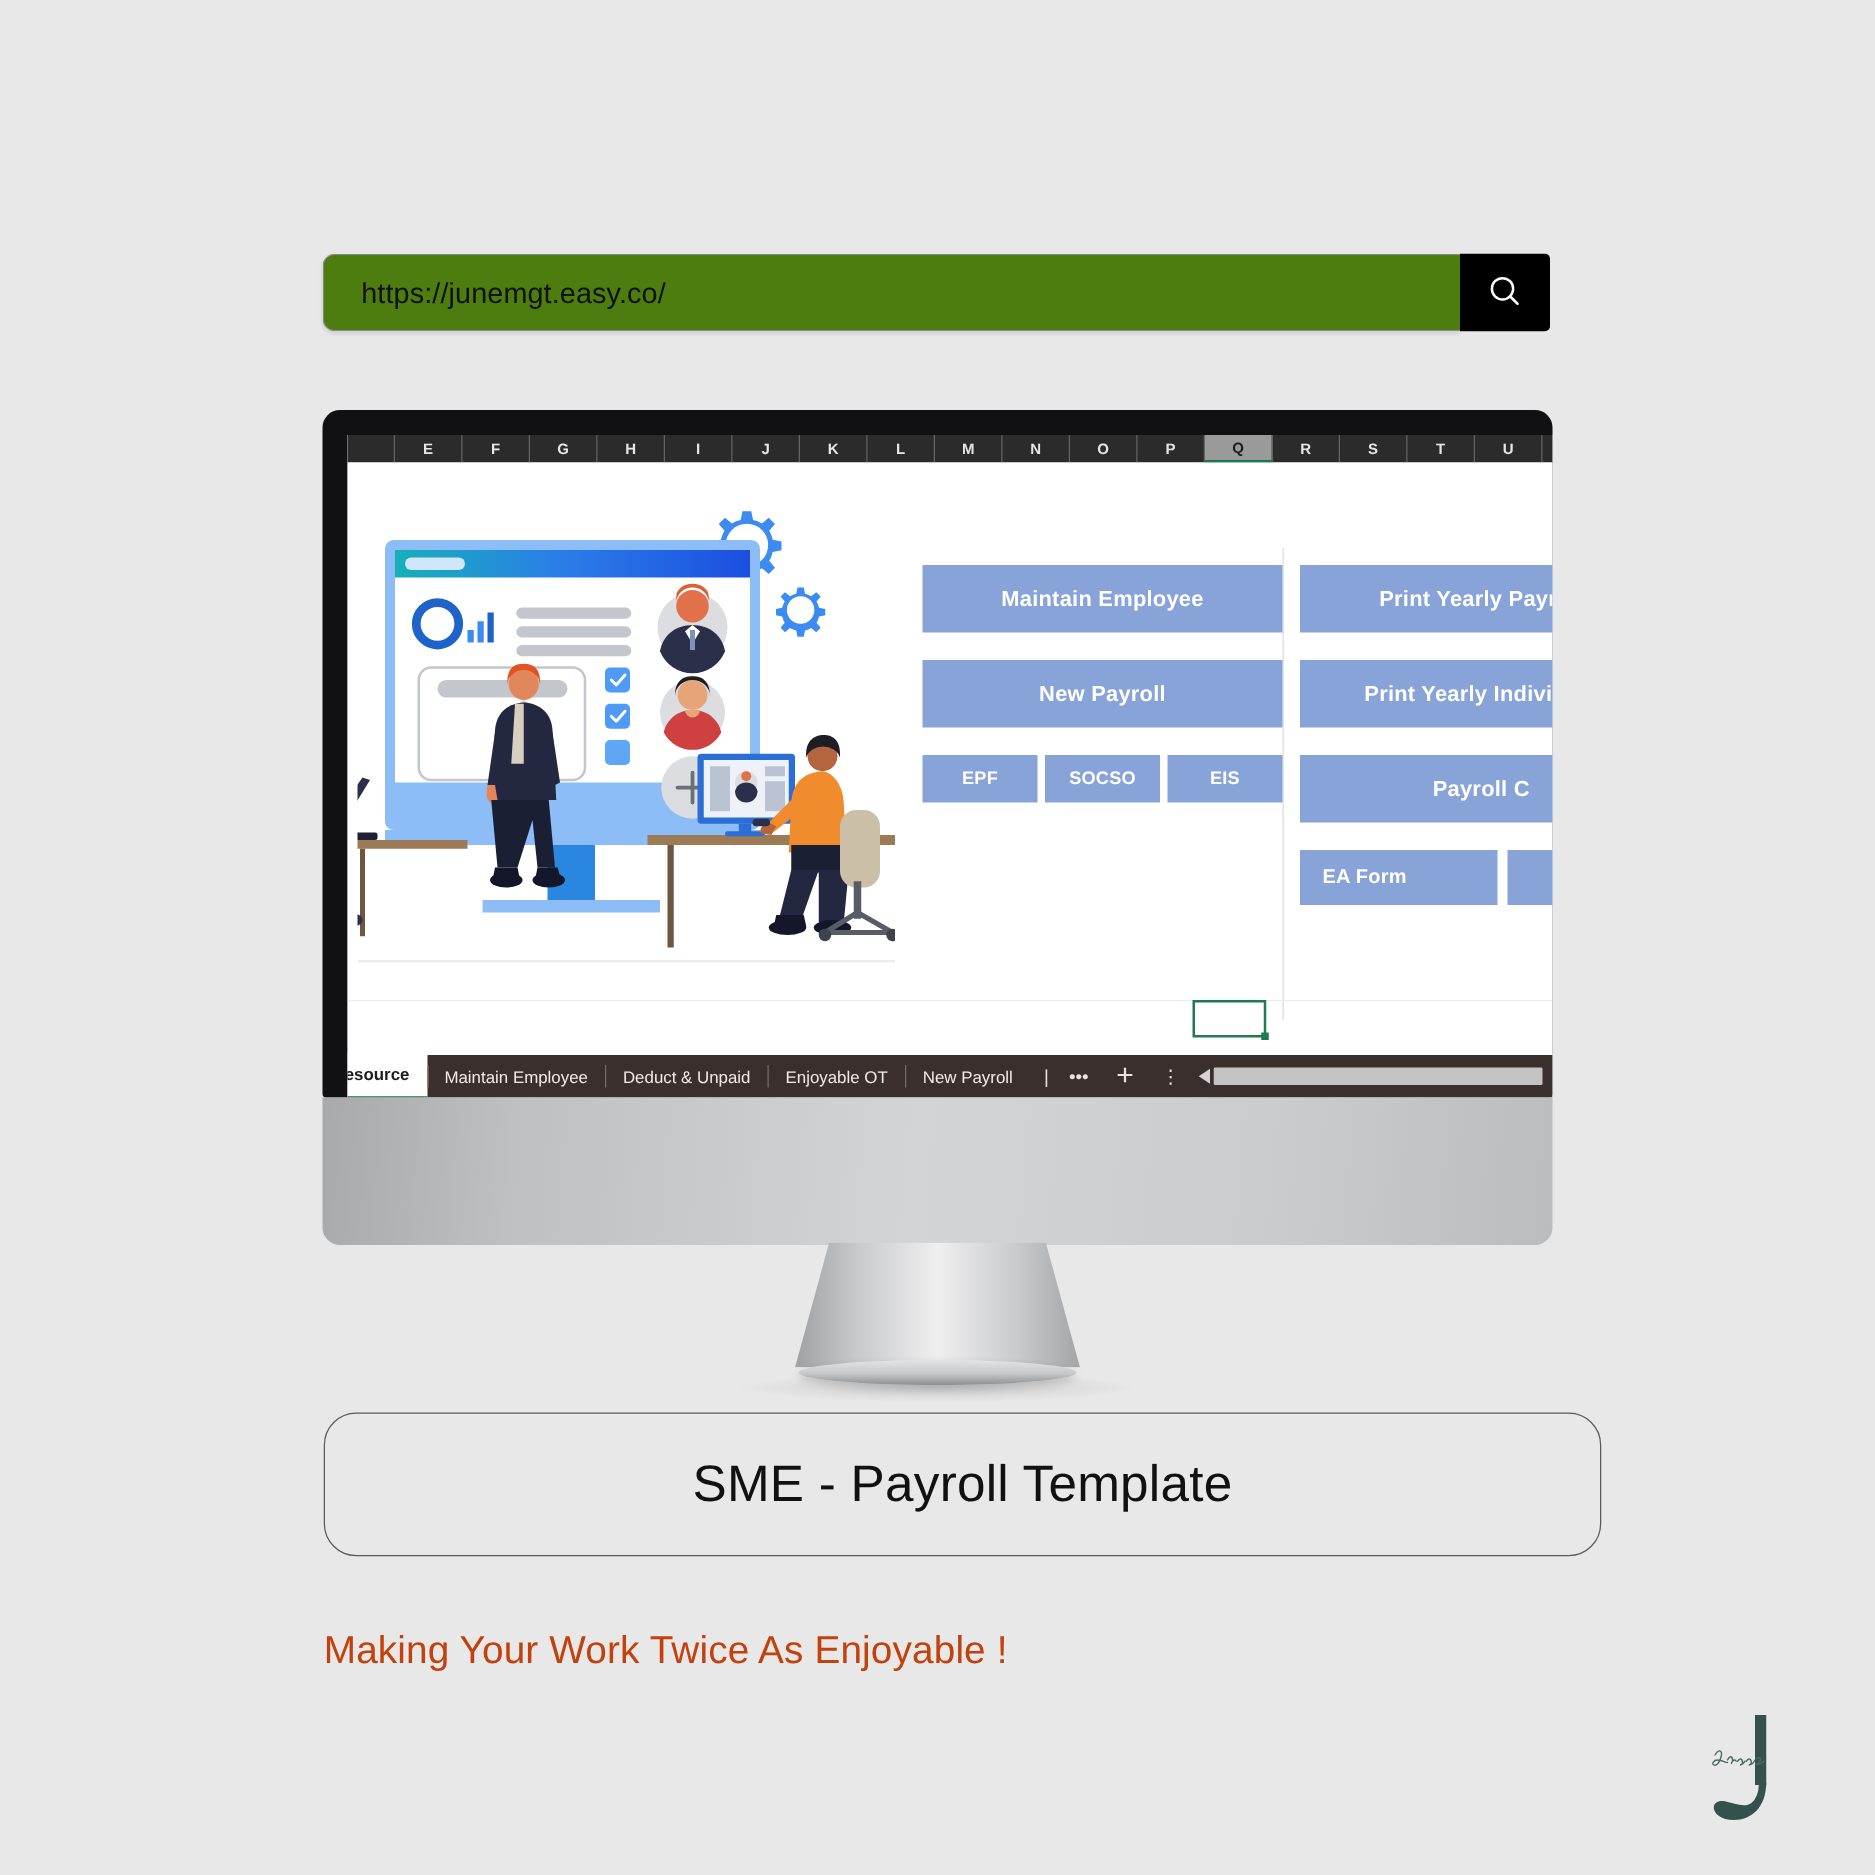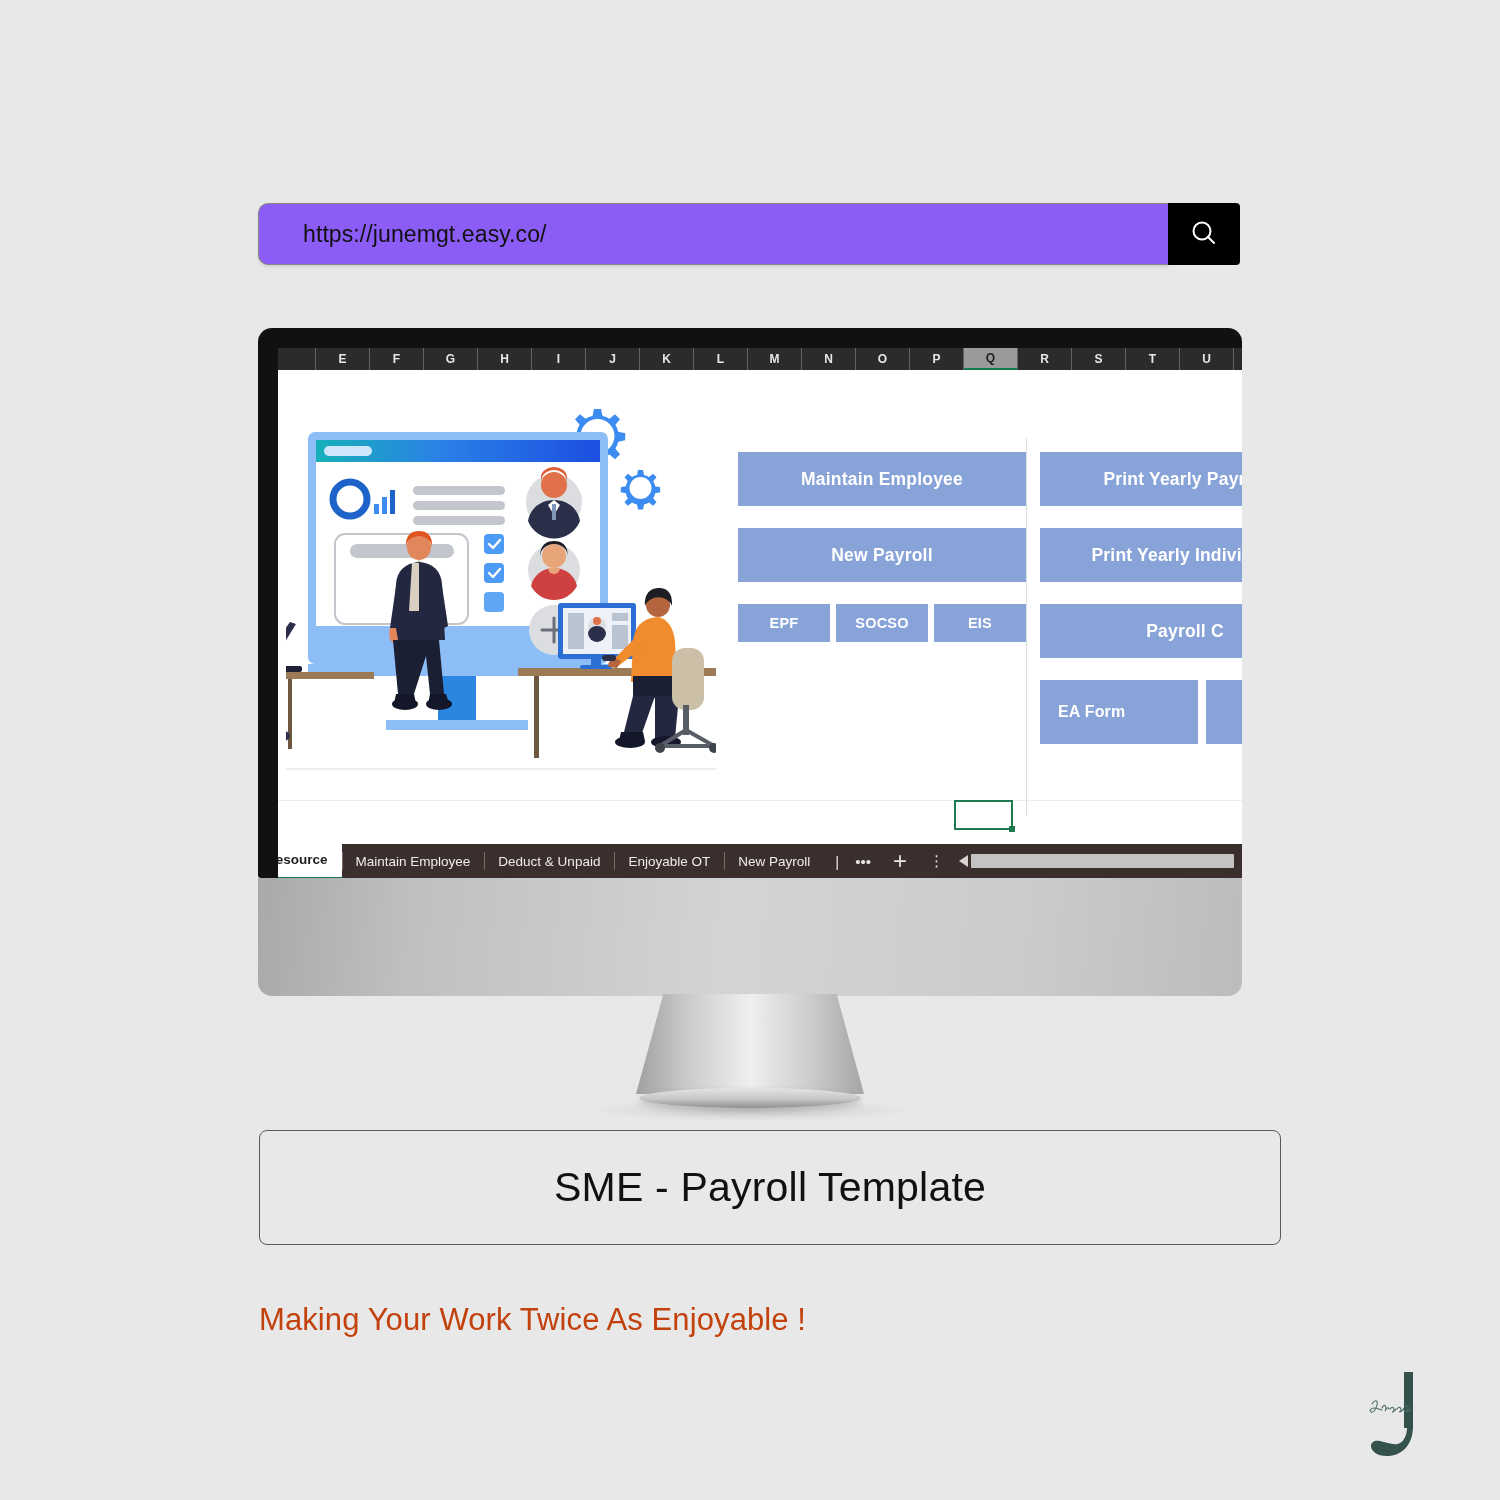--- a/index.html
+++ b/index.html
@@ -12,25 +12,25 @@
     position:relative;
   }
   .stage{position:absolute;inset:0;}
 
   
   .urlbar{
     position:absolute;left:258px;top:203px;width:982px;height:62px;
     display:flex;align-items:stretch;
   }
   .urlbar-field{
-    flex:1;background:#8b5cf6;border:1.5px solid #8a8a8a;
+    flex:1;background:#4d7c0f;border:1.5px solid #8a8a8a;
     border-right:none;
     border-radius:10px 0 0 10px;
     display:flex;align-items:center;
-    padding-left:44px;
+    padding-left:30px;
     box-sizing:border-box;
     box-shadow:0 2px 3px rgba(0,0,0,0.10);
   }
   .urlbar-text{
     font-size:23px;color:#111;letter-spacing:0.1px;
     font-family:"Liberation Sans", sans-serif;
   }
   .urlbar-btn{
     width:72px;background:#000000;
     display:flex;align-items:center;justify-content:center;
@@ -106,21 +106,21 @@
     font-weight:bold;font-size:17.5px;
     display:flex;align-items:center;justify-content:center;
     height:54px;margin-bottom:22px;
     white-space:nowrap;overflow:hidden;
     letter-spacing:0.2px;
   }
   .bbtn.small{font-size:14.5px;height:38px;margin-bottom:12px;}
   .smallrow{display:flex;gap:6px;}
   .smallrow .bbtn.small{flex:1;}
   .smallrow-right{display:flex;gap:8px;}
-  .smallrow-right .bbtn.small{height:64px;font-size:16px;}
+  .smallrow-right .bbtn.small{height:44px;font-size:16px;}
   .smallrow-right .b-ea{flex:0 0 140px;justify-content:flex-start;padding-left:18px;}
   .smallrow-right .b-partial{flex:1;}
 
   .selcell{
     position:absolute;left:676px;top:430px;width:55px;height:26px;
     border:2px solid #1e7b50;background:transparent;
   }
   .selcell:after{
     content:"";position:absolute;right:-4px;bottom:-4px;
     width:6px;height:6px;background:#1e7b50;
@@ -158,21 +158,21 @@
     width:0;height:0;border-top:6px solid transparent;border-bottom:6px solid transparent;
     border-right:9px solid #d8d3d1;margin-right:3px;cursor:pointer;
   }
   .scrollbar{
     flex:1;height:14px;background:#c3c3c3;border-radius:1px;cursor:pointer;
   }
 
   
   .titleplate{
     position:absolute;left:259px;top:1130px;width:1022px;height:115px;
-    border:1.6px solid #5a5a5a;border-radius:8px;
+    border:1.6px solid #5a5a5a;border-radius:26px;
     display:flex;align-items:center;justify-content:center;
     box-sizing:border-box;
   }
   .titleplate span{font-size:41px;color:#111;letter-spacing:0.2px;}
 
   .tagline{
     position:absolute;left:259px;top:1302px;
     font-size:31px;color:#c2410c;letter-spacing:0.1px;
   }
 

